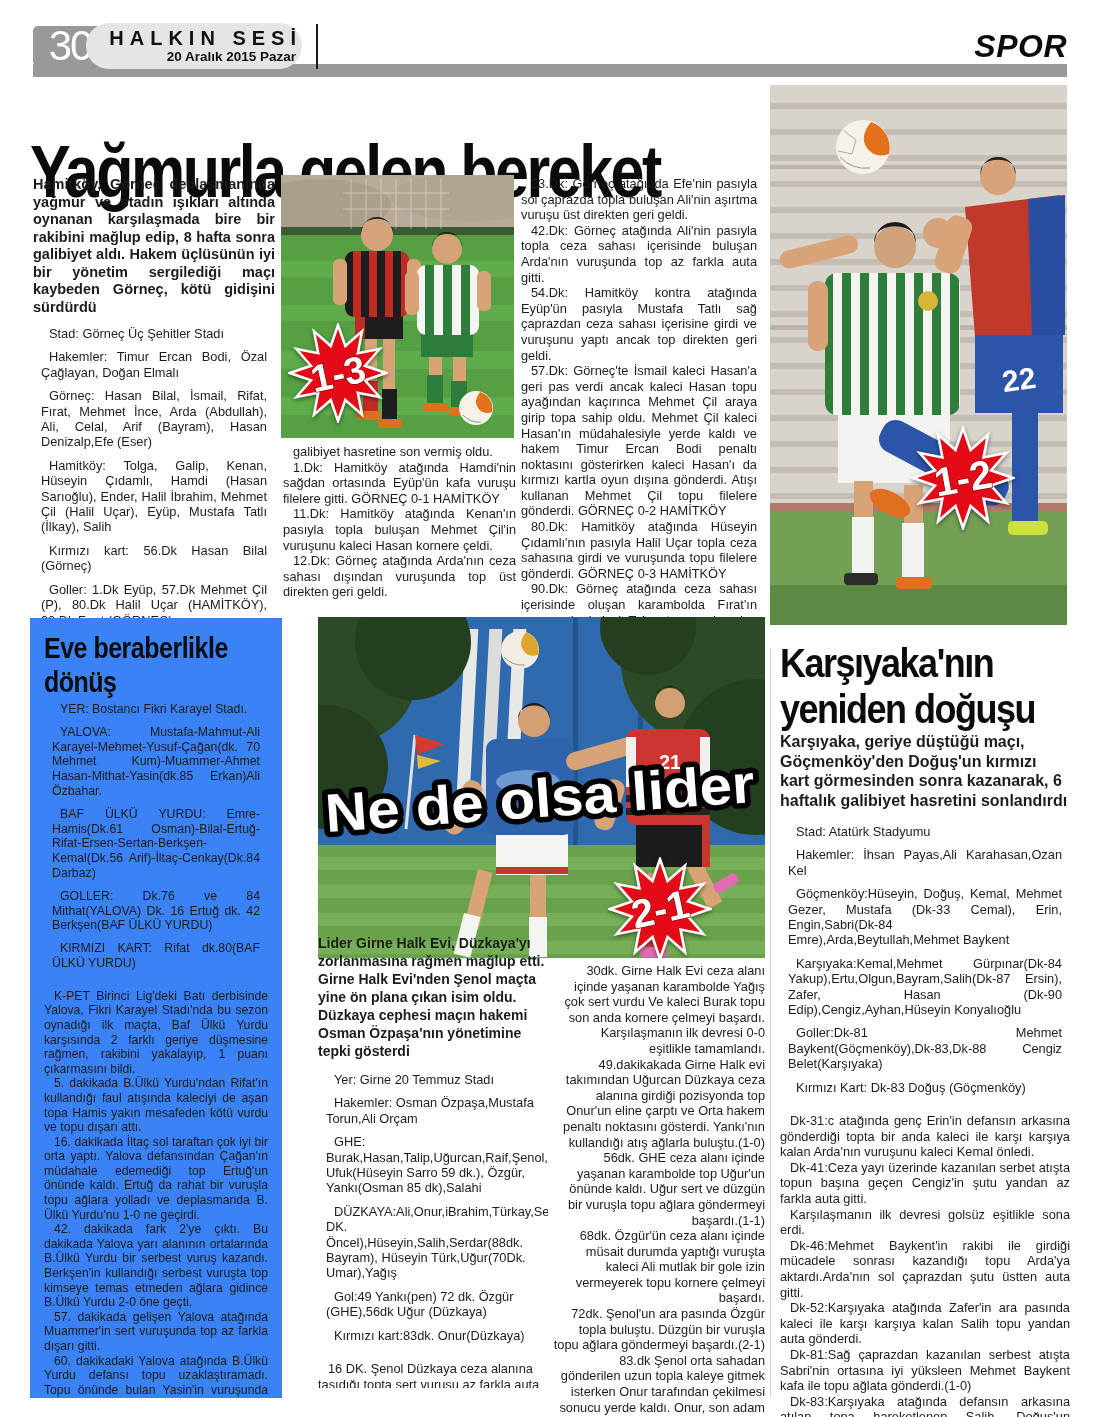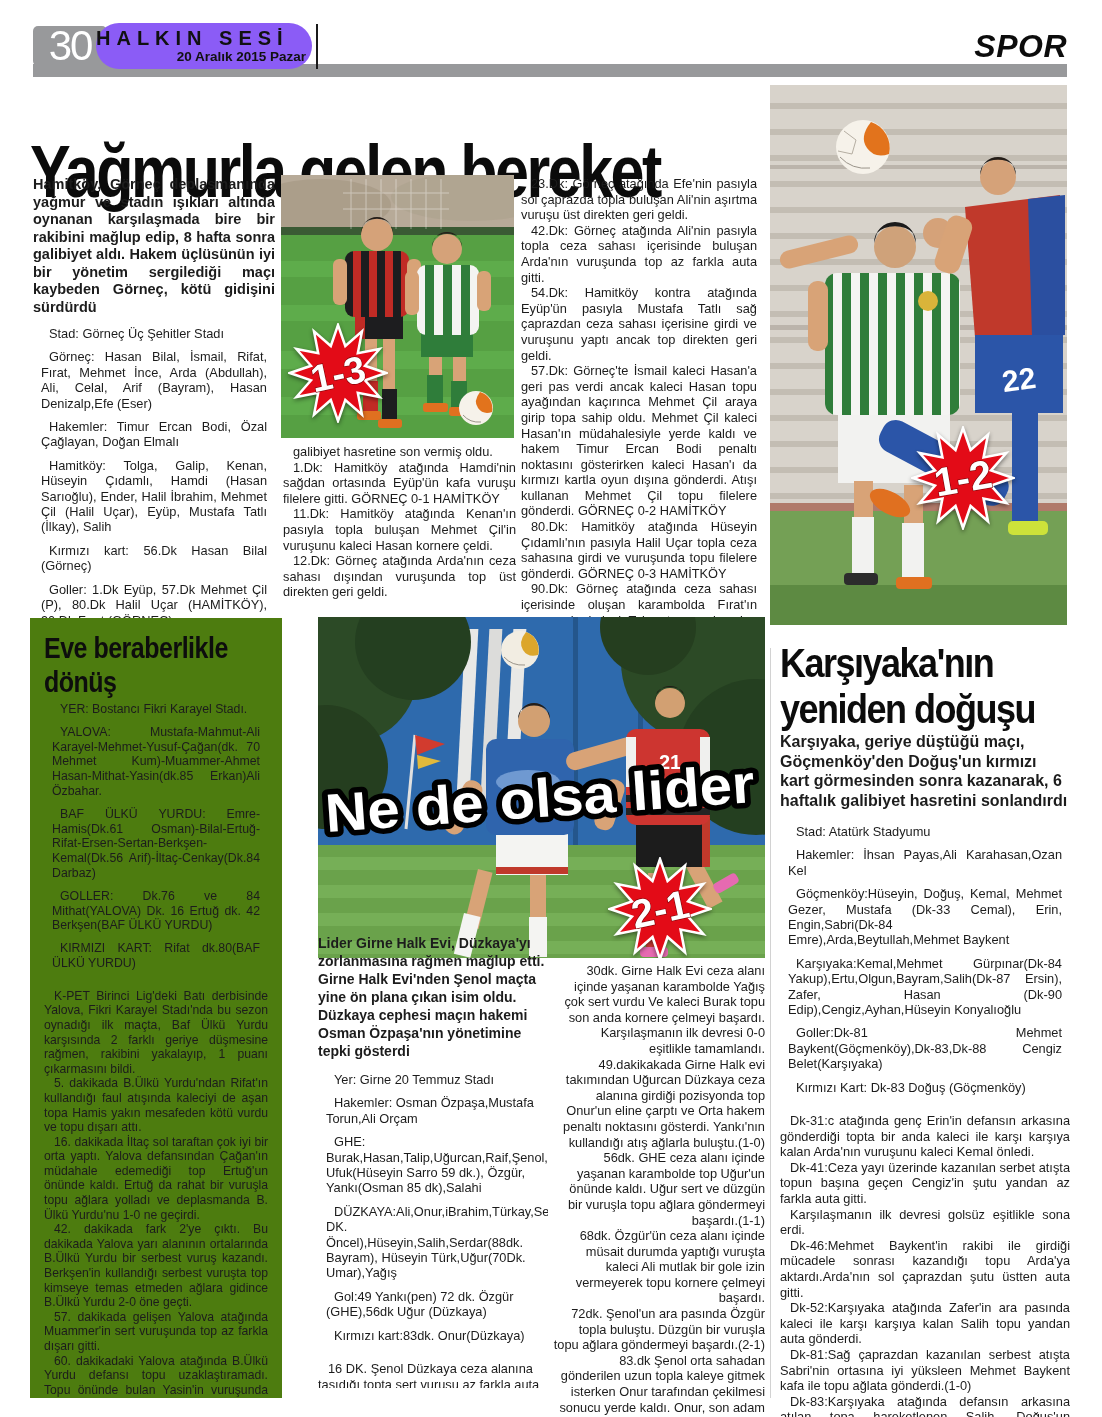--- a/index.html
+++ b/index.html
@@ -2,23 +2,23 @@
 <html lang="tr"><head>
 <meta charset="utf-8">
 <style>
   html,body{margin:0;padding:0;background:#fff;}
   .page{position:relative;width:1102px;height:1417px;background:#fff;overflow:hidden;
         font-family:"Liberation Sans","DejaVu Sans",sans-serif;color:#1c1c1c;}
   
   .pageno{position:absolute;left:33px;top:26px;width:74px;height:40px;background:#98999b;
           border-radius:5px;color:#fff;font-size:42px;font-weight:400;text-align:center;
           line-height:40px;letter-spacing:-2px;z-index:1;}
-  .mast-pill{position:absolute;left:96px;top:23px;width:216px;height:46px;background:#8b5cf6;
+  .mast-pill{position:absolute;left:86px;top:23px;width:216px;height:46px;background:#e5e5e5;
           border-radius:23px;z-index:3;display:flex;flex-direction:column;justify-content:center;
-          align-items:flex-start;}
+          align-items:flex-end;}
   .mast-title{font-size:20px;font-weight:800;letter-spacing:6px;color:#111;line-height:22px;}
   .mast-date{font-size:13.5px;font-weight:700;color:#111;line-height:16px;align-self:flex-end;margin-right:6px;}
   .mast-rule{position:absolute;left:316px;top:24px;width:2px;height:45px;background:#1a1a1a;z-index:3;}
   .graybar{position:absolute;left:33px;top:64px;width:1034px;height:13px;background:#98999b;z-index:0;}
   .section-label{position:absolute;left:880px;top:28px;width:187px;text-align:right;
           font-size:32px;font-weight:800;font-style:italic;letter-spacing:0.5px;color:#0c0c0c;z-index:2;}
   
   .headline1{position:absolute;left:30px;top:88px;width:730px;font-size:61px;font-weight:800;
           letter-spacing:-2.5px;color:#0b0b0b;white-space:nowrap;transform:scaleY(1.22);
           transform-origin:left top;}
@@ -30,21 +30,21 @@
   .gap{height:10px;}
   
   .photo{position:absolute;overflow:hidden;}
   .photo svg{display:block;}
   .burst-use{filter:drop-shadow(0 2px 2px rgba(0,0,0,.45));}
   .burst-score{font-family:"Liberation Sans","DejaVu Sans",sans-serif;font-weight:bold;
           fill:#fff;stroke:#7a0005;stroke-width:1.2px;paint-order:stroke;}
   .overlay-title{font-family:"Liberation Sans","DejaVu Sans",sans-serif;font-weight:bold;
           fill:#fff;stroke:#000;stroke-width:11px;stroke-linejoin:round;paint-order:stroke;}
   
-  .panel2{position:absolute;left:30px;top:618px;width:252px;height:780px;background:#4d7c0f;
+  .panel2{position:absolute;left:30px;top:618px;width:252px;height:780px;background:#3b82f6;
           box-sizing:border-box;padding:10px 14px;overflow:hidden;text-align:justify;}
   .panel2 h2{margin:2px 0 12px 0;font-size:25px;line-height:30px;font-weight:800;color:#0d0d0d;
           letter-spacing:-0.5px;transform:scaleY(1.15);transform-origin:left top;text-align:left;}
   .lead2{font-size:13.5px;line-height:16.5px;font-weight:700;margin:8px 0 12px 0;}
   .panel2 .detail{font-size:12.3px;line-height:14.8px;}
   .panel2 .para{font-size:12.2px;line-height:14.6px;}
   
   .lead3{font-size:14px;line-height:18px;font-weight:700;margin:0 0 12px 0;text-align:left;}
   
   .article4{position:absolute;left:780px;top:640px;width:290px;height:777px;overflow:hidden;text-align:justify;}
@@ -86,22 +86,22 @@
   </div>
   <div class="mast-rule"></div>
   <div class="section-label">SPOR</div>
 
   <h1 class="headline1">Yağmurla gelen bereket</h1>
 
   <div class="col" style="left:33px;top:176px;width:242px;height:446px;">
     <p class="lead1">Hamitköy, Görneç deplasmanında yağmur ve stadın ışıkları altında oynanan karşılaşmada bire bir rakibini mağlup edip, 8 hafta sonra galibiyet aldı. Hakem üçlüsünün iyi bir yönetim sergilediği maçı kaybeden Görneç, kötü gidişini sürdürdü</p>
     <div>
         <p class="detail">Stad:  Görneç Üç Şehitler Stadı</p>
+        <p class="detail">Hakemler: Timur Ercan Bodi, Özal Çağlayan, Doğan Elmalı</p>
         <p class="detail">Görneç: Hasan Bilal, İsmail, Rifat, Fırat, Mehmet İnce, Arda (Abdullah), Ali, Celal, Arif (Bayram), Hasan Denizalp,Efe (Eser)</p>
-        <p class="detail">Hakemler: Timur Ercan Bodi, Özal Çağlayan, Doğan Elmalı</p>
         <p class="detail">Hamitköy: Tolga, Galip, Kenan, Hüseyin Çıdamlı, Hamdi (Hasan Sarıoğlu), Ender, Halil İbrahim, Mehmet Çil (Halil Uçar), Eyüp, Mustafa Tatlı (İlkay), Salih</p>
         <p class="detail">Kırmızı kart: 56.Dk Hasan Bilal (Görneç)</p>
         <p class="detail">Goller: 1.Dk Eyüp, 57.Dk Mehmet Çil (P), 80.Dk Halil Uçar (HAMİTKÖY), 90.Dk Fırat (GÖRNEÇ)</p>
       </div>
     <div class="gap"></div>
     <p class="para">K-PET 1.Lig'in 13. haftasında karşı karşıya gelen Görneç ile Hamitköy'ün mücadelesinde gülen taraf konuk ekip Hamitköy oldu. Görneç geriye düşmesine rağmen oyun üstünlüğünü elinde bulundurdu fakat direkleri geçemedi. Kaleci Hasan'ın ikinci yarıda penaltı yaptırarak kırmızı kart görmesiyle karşılaşmadan kopan rakibi karşısında Hamitköy 8 haftadır süren</p>
   </div>
 
   <div class="photo" style="left:281px;top:175px;width:233px;height:263px;">
     <svg width="233" height="263" viewBox="0 0 233 263">

